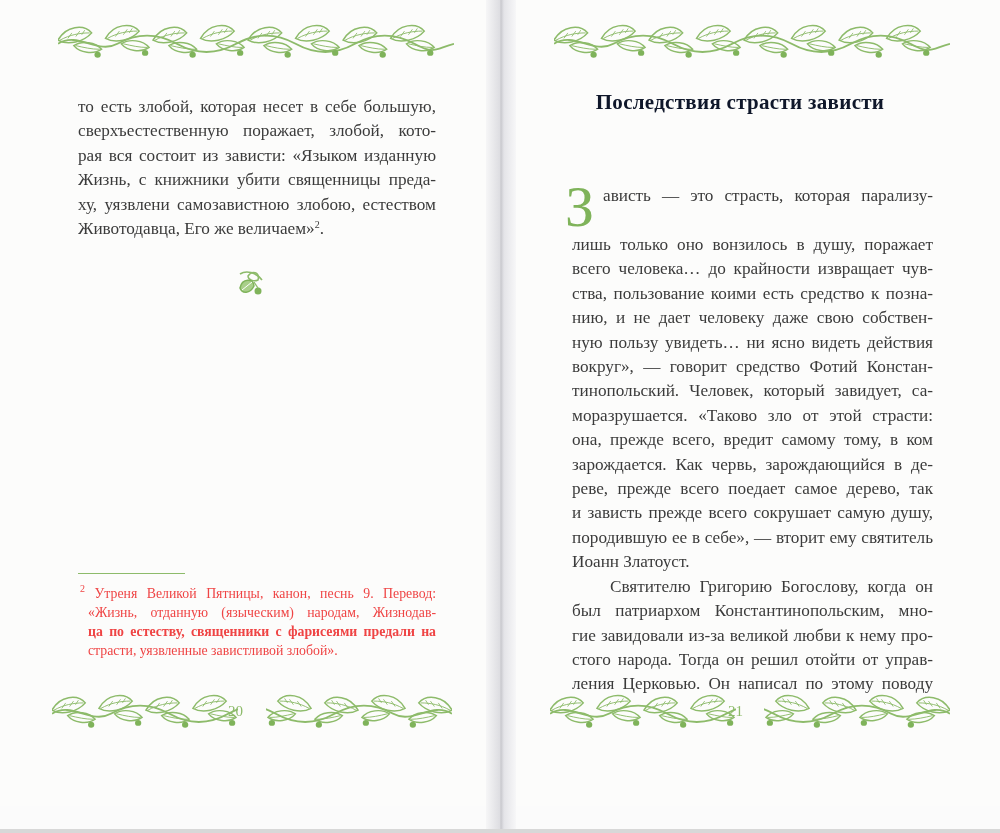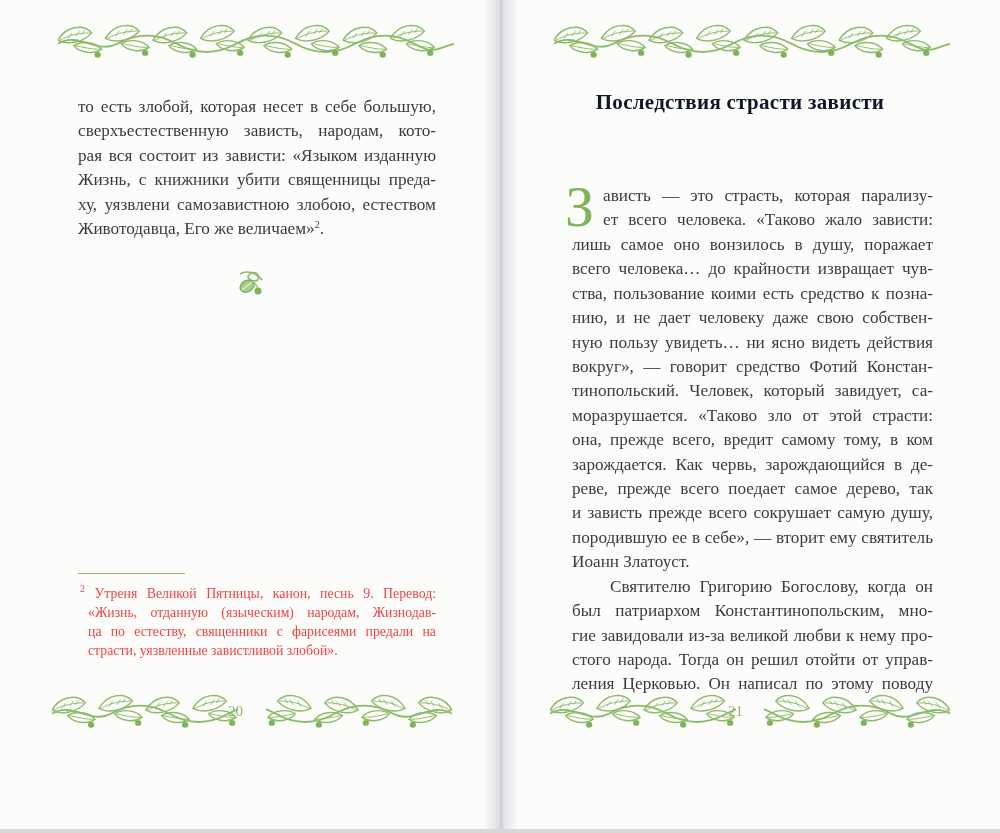--- a/index.html
+++ b/index.html
@@ -63,21 +63,21 @@
 
 <div class="page left">
   <div class="vine" style="left:58px;top:22px;width:396px;">
     <svg viewBox="0 0 400 44" preserveAspectRatio="none">
         <use href="#vinerun"></use>
       </svg>
   </div>
 
   <div class="text" style="left:78px;top:95px;width:358px;">
     <span class="line">то есть злобой, которая несет в себе большую,</span>
-    <span class="line">сверхъестественную зависть, народам, кото-</span>
+    <span class="line">сверхъестественную поражает, злобой, кото-</span>
     <span class="line">рая вся состоит из зависти: «Языком изданную</span>
     <span class="line">Жизнь, с книжники убити священницы преда-</span>
     <span class="line">ху, уязвлени самозавистною злобою, естеством</span>
     <span class="line last"><span>Животодавца, Его же величаем»</span><sup>2</sup>.</span>
   </div>
 
   <div class="ornament">
     <svg viewBox="0 0 34 34" width="34" height="34">
       <path d="M6 8 C 12 4, 22 6, 28 14" fill="none" stroke="#8dbb6a" stroke-width="1.6"></path>
       <path d="M14 10 C 18 4, 26 6, 24 14 C 20 16, 14 14, 14 10 Z" fill="none" stroke="#8dbb6a" stroke-width="1.5"></path>
@@ -85,21 +85,21 @@
       <path d="M8 24 L18 16" stroke="#fff" stroke-width="1"></path>
       <circle cx="24" cy="25" r="3.5" fill="#7fb35a"></circle>
       <path d="M20 16 L24 22" stroke="#8dbb6a" stroke-width="1.3"></path>
     </svg>
   </div>
 
   <div class="footrule"></div>
   <div class="footnote">
     <span class="line first"><sup>2</sup> <span>Утреня Великой Пятницы, канон, песнь 9. Перевод:</span></span>
     <span class="line" style="padding-left:10px;">«Жизнь, отданную (языческим) народам, Жизнодав-</span>
-    <span class="line" style="padding-left:10px;">ца по естеству, священники с фарисеями предали на</span>
+    <span class="line" style="padding-left:10px;font-weight:bold;">ца по естеству, священники с фарисеями предали на</span>
     <span class="line last" style="padding-left:10px;">страсти, уязвленные завистливой злобой».</span>
   </div>
 
   <div class="vine" style="left:52px;top:692px;width:186px;">
     <svg viewBox="0 0 190 44" preserveAspectRatio="none">
         <use href="#vinerun"></use>
       </svg>
   </div>
   <div class="pagenum" style="left:228px;top:703px;">20</div>
   <div class="vine" style="left:266px;top:692px;width:186px;transform:scaleX(-1);">
@@ -128,25 +128,24 @@
       </svg>
   </div>
 </div>
 
 <div class="heading">Последствия страсти зависти</div>
 
 <div class="dropcap">З</div>
 
 <div class="text" style="left:603px;top:184px;width:330px;">
   <span class="line">ависть — это страсть, которая парализу-</span>
-  <span class="line">ет всего человека. «Таково жало зависти:</span>
 </div>
 
 <div class="text" style="left:572px;top:233px;width:361px;">
-  <span class="line">лишь самое оно вонзилось в душу, поражает</span>
+  <span class="line">лишь только оно вонзилось в душу, поражает</span>
   <span class="line">всего человека… до крайности извращает чув-</span>
   <span class="line">ства, пользование коими есть средство к позна-</span>
   <span class="line">нию, и не дает человеку даже свою собствен-</span>
   <span class="line">ную пользу увидеть… ни ясно видеть действия</span>
   <span class="line">вокруг», — говорит средство Фотий Констан-</span>
   <span class="line">тинопольский. Человек, который завидует, са-</span>
   <span class="line">моразрушается. «Таково зло от этой страсти:</span>
   <span class="line">она, прежде всего, вредит самому тому, в ком</span>
   <span class="line">зарождается. Как червь, зарождающийся в де-</span>
   <span class="line">реве, прежде всего поедает самое дерево, так</span>

